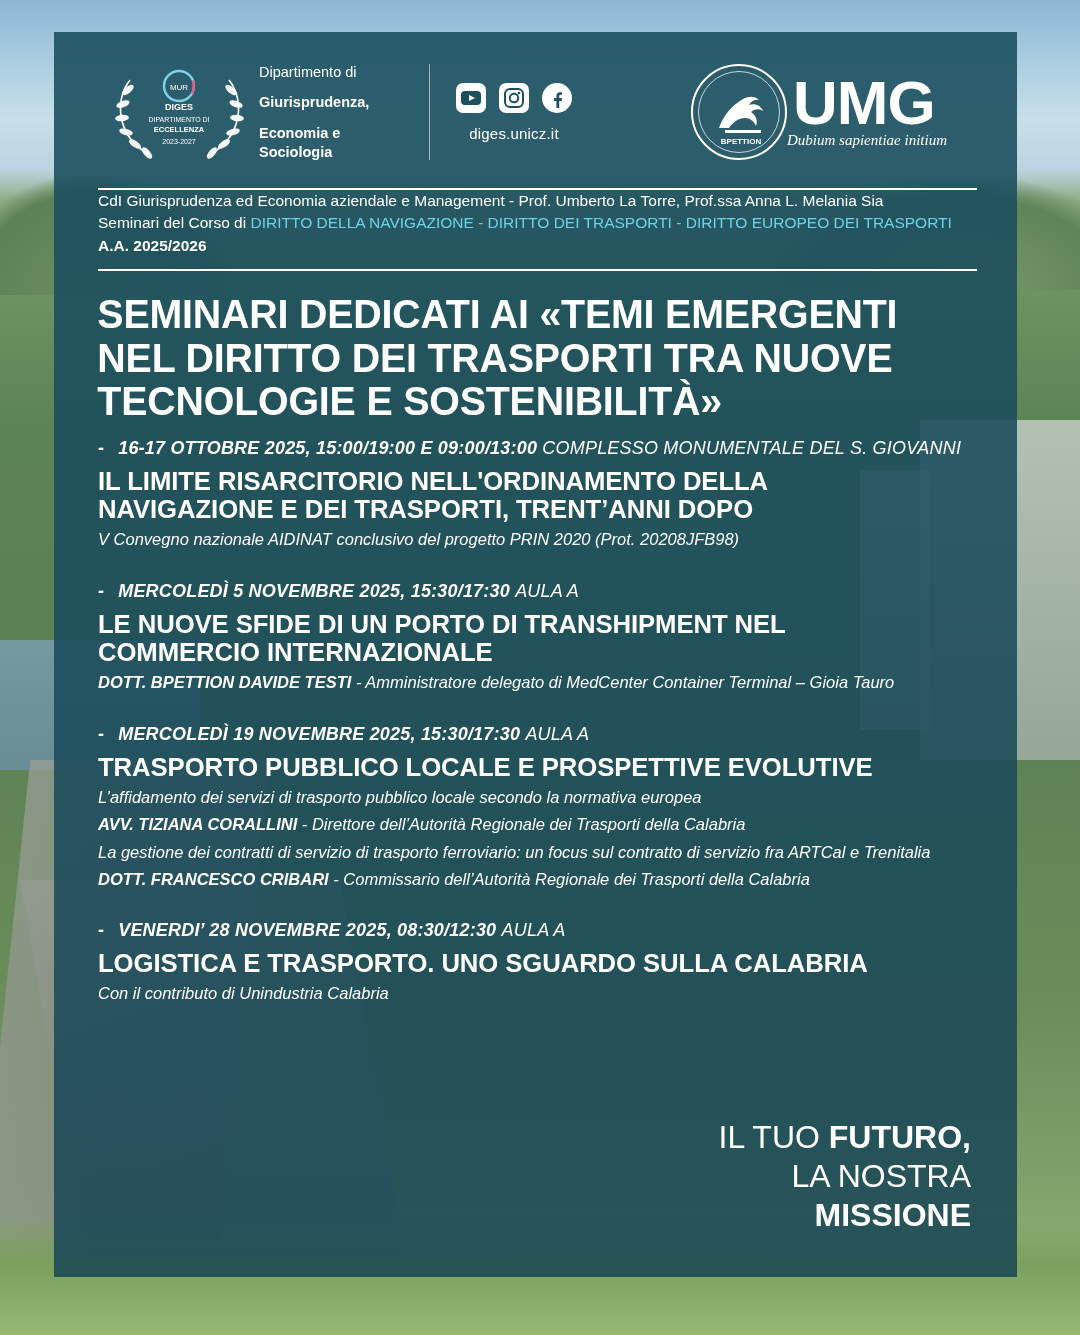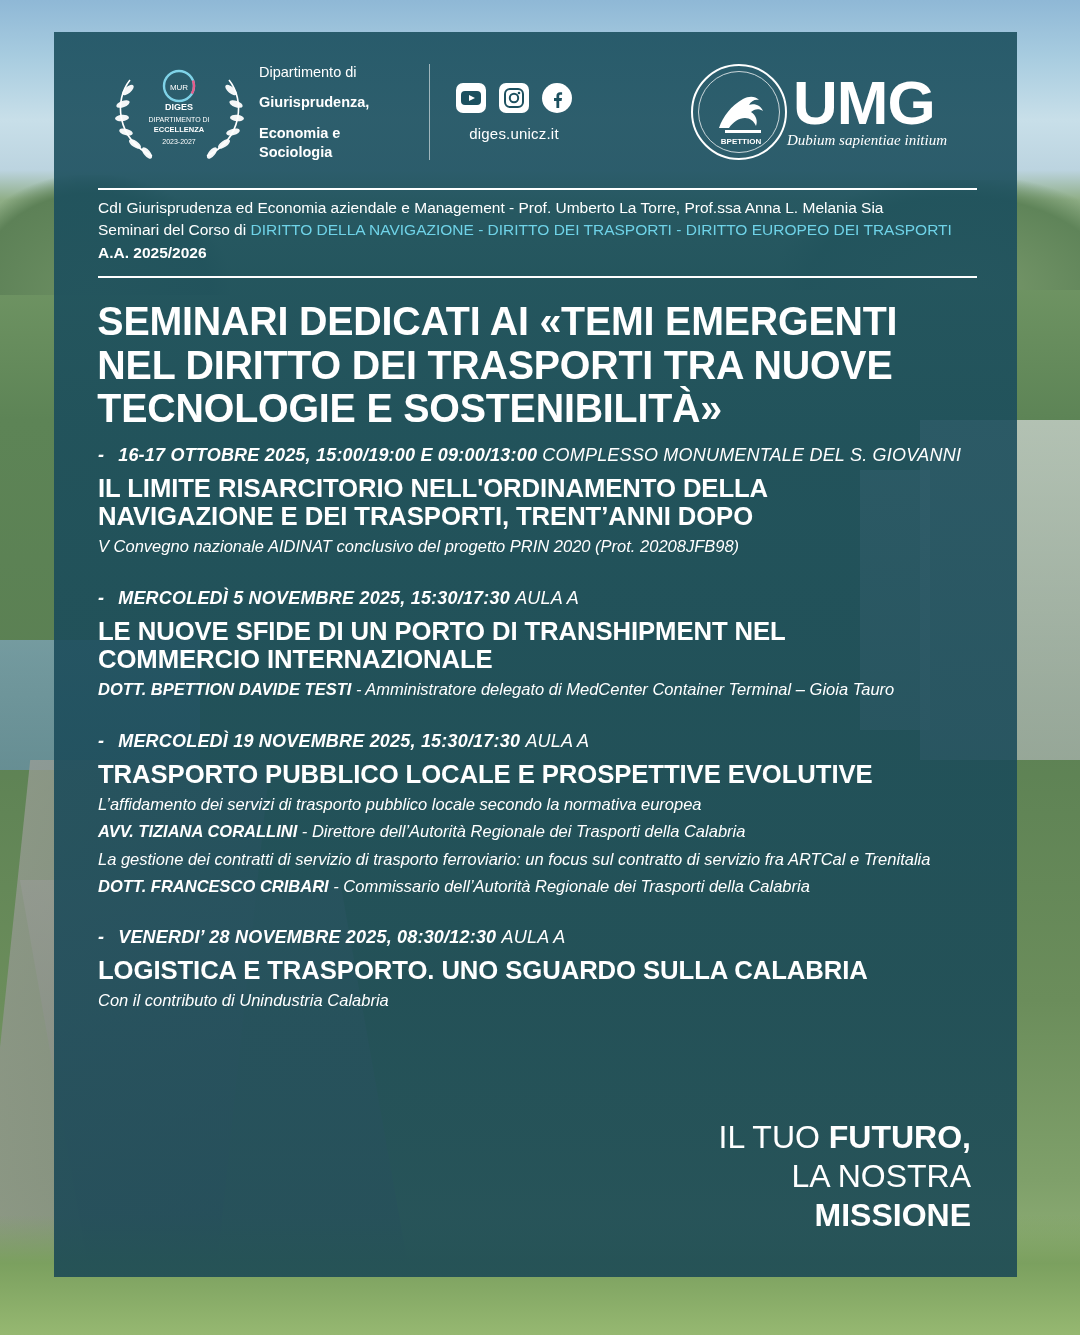--- a/index.html
+++ b/index.html
@@ -99,21 +99,21 @@
   .umg { margin-left: auto; display: flex; align-items: center; padding-right: 20px; }
   .umg-seal { width: 96px; height: 96px; border-radius: 50%; border: 2px solid #fff; position: relative; }
   .umg-seal:after {
     content: ""; position: absolute; inset: 5px; border-radius: 50%; border: 1px solid rgba(255,255,255,.75);
   }
   .umg-word { color: #fff; font-size: 62px; font-weight: bold; letter-spacing: -1px; line-height: .9; margin-left: 6px; }
   .umg-motto { color: #fff; font-style: italic; font-size: 15px; text-align: center; margin-top: 2px; font-family: "Liberation Serif", serif; }
 
   
   .rule { height: 2px; background: #fff; margin: 6px 12px 0 16px; }
-  .courseline { padding: 7px 16px 6px 16px; }
+  .courseline { padding: 0 16px 6px 16px; }
   .courseline div { color: #fff; font-size: 15.5px; line-height: 1.45; }
   .hl { color: #6fd3e8; font-weight: normal; }
   .cl-b { font-weight: bold; }
 
   
   h1.title {
     color: #fff;
     font-size: 41px;
     line-height: 1.06;
     letter-spacing: -0.2px;

